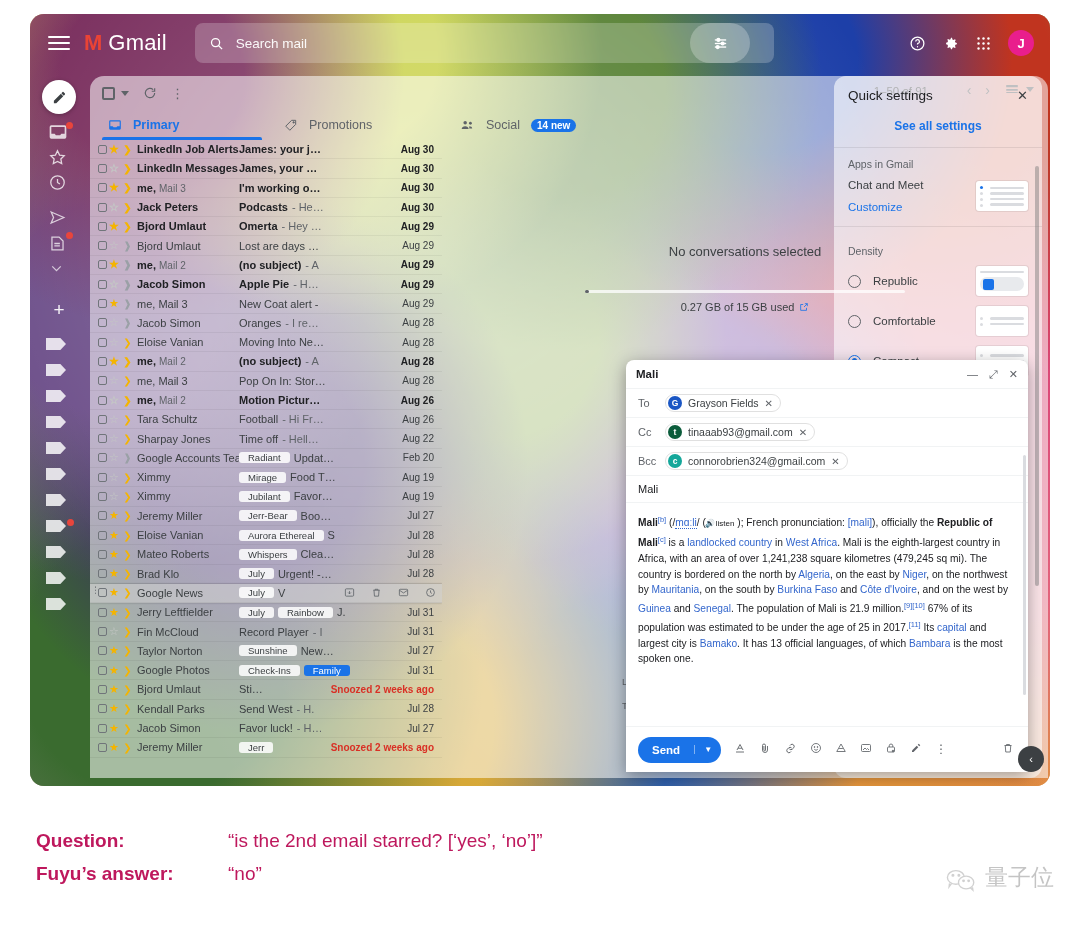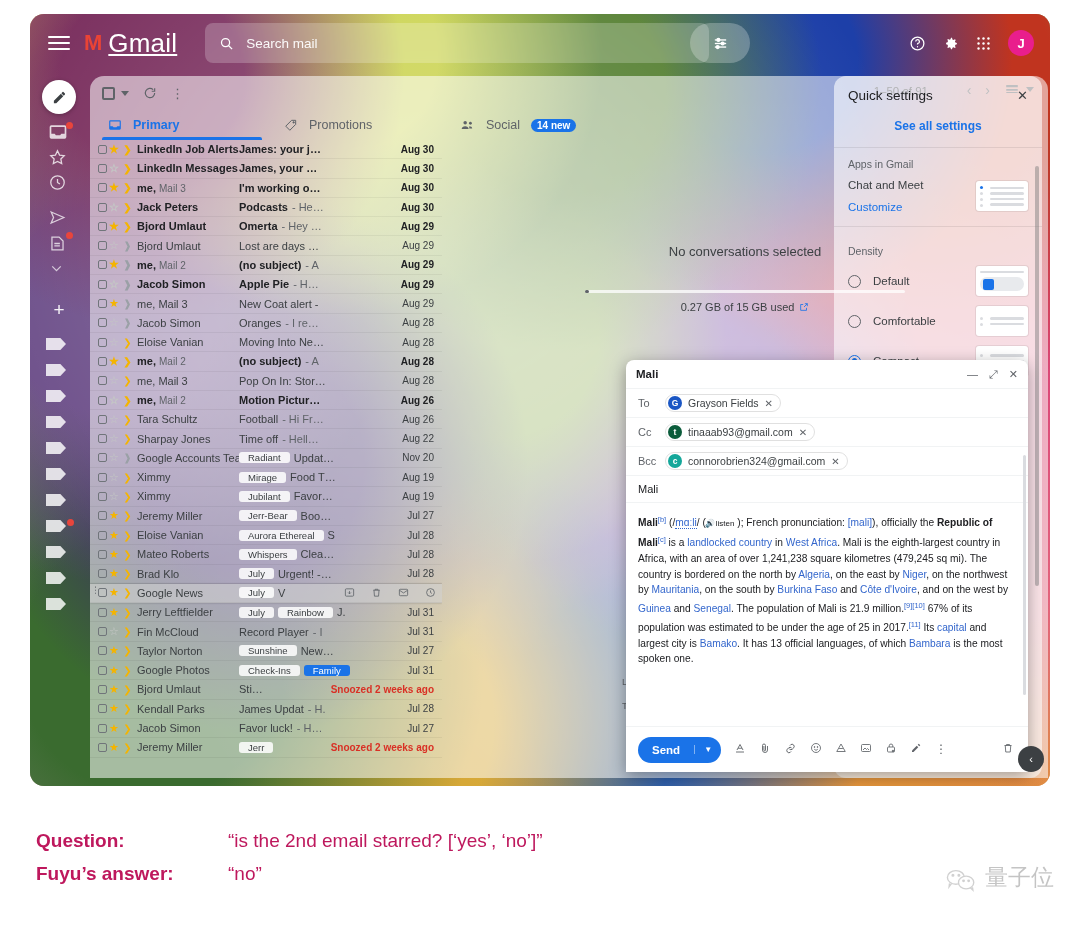--- a/index.html
+++ b/index.html
@@ -49,23 +49,23 @@
   
   .topbar {
     position: absolute; left:0; top:0; width:100%; height:58px;
     display:flex; align-items:center; z-index:8;
     color:#fff;
   }
   .hamburger { margin-left:18px; width:22px; cursor:pointer; }
   .hamburger span { display:block; height:2px; background:#fff; margin:4px 0; border-radius:1px;}
   .gm-logo { margin-left:14px; display:flex; align-items:center; gap:7px; }
   .gm-logo .mark { font-size:22px; font-weight:700; color:#EA4335; letter-spacing:-1px;}
-  .gm-logo .word { font-size:26px; color:#fff; letter-spacing:.2px;text-decoration:underline;}
+  .gm-logo .word { font-size:22px; color:#fff; letter-spacing:.2px;}
   .searchwrap {
-    margin-left:28px; height:40px; flex:0 0 auto; width:504px;
+    margin-left:28px; height:40px; flex:0 0 auto; width:579px;
     background:rgba(255,255,255,.22); border-radius:8px;
     display:flex; align-items:center; padding:0 14px; gap:12px;
     backdrop-filter: blur(2px);
   }
   .searchwrap .txt { color:#fff; font-size:13.5px; opacity:.95;}
   .tune-btn{
     position:absolute; left:660px; top:9px; width:60px; height:40px;
     background:rgba(255,255,255,.25); border-radius:20px;
     display:flex; align-items:center; justify-content:center;
   }
@@ -545,21 +545,21 @@
           </div>
           <div class="row">
             <span class="cb"></span>
             <span class="star ">☆</span>
             <span class="imp off">❱</span>
             <span class="sender">Google Accounts Team</span>
             <span class="subject">
               <span class="lblchip">Radiant</span>
               <span>Updat…</span>
             </span>
-            <span class="date">Nov 20</span>
+            <span class="date">Feb 20</span>
           </div>
           <div class="row">
             <span class="cb"></span>
             <span class="star ">☆</span>
             <span class="imp ">❯</span>
             <span class="sender">Ximmy</span>
             <span class="subject">
               <span class="lblchip">Mirage</span>
               <span>Food T…</span>
             </span>
@@ -702,21 +702,21 @@
               <span>Sti…</span>
             </span>
             <span class="snoozed">Snoozed 2 weeks ago</span>
           </div>
           <div class="row">
             <span class="cb"></span>
             <span class="star on">★</span>
             <span class="imp ">❯</span>
             <span class="sender">Kendall Parks</span>
             <span class="subject">
-              <span>James Updat</span>
+              <span>Send West</span>
               <span class="snippet">- H.</span>
             </span>
             <span class="date">Jul 28</span>
           </div>
           <div class="row">
             <span class="cb"></span>
             <span class="star on">★</span>
             <span class="imp ">❯</span>
             <span class="sender">Jacob Simon</span>
             <span class="subject">
@@ -785,21 +785,21 @@
             <i></i>
             <i></i>
           </div>
       </div>
     </div>
     <div class="qs-divider"></div>
     <div class="qs-sec">Density</div>
 
     <div class="qs-row">
       <span class="radio"></span>
-      <span style="flex:1">Default</span>
+      <span style="flex:1">Republic</span>
       <div class="thumb pill">
         <div style="flex:1">
           <div style="height:2.5px;background:#dadce0;border-radius:2px;margin-bottom:4px"></div>
           <div class="pillbar">
               <b></b>
             </div>
         </div>
       </div>
     </div>
 

